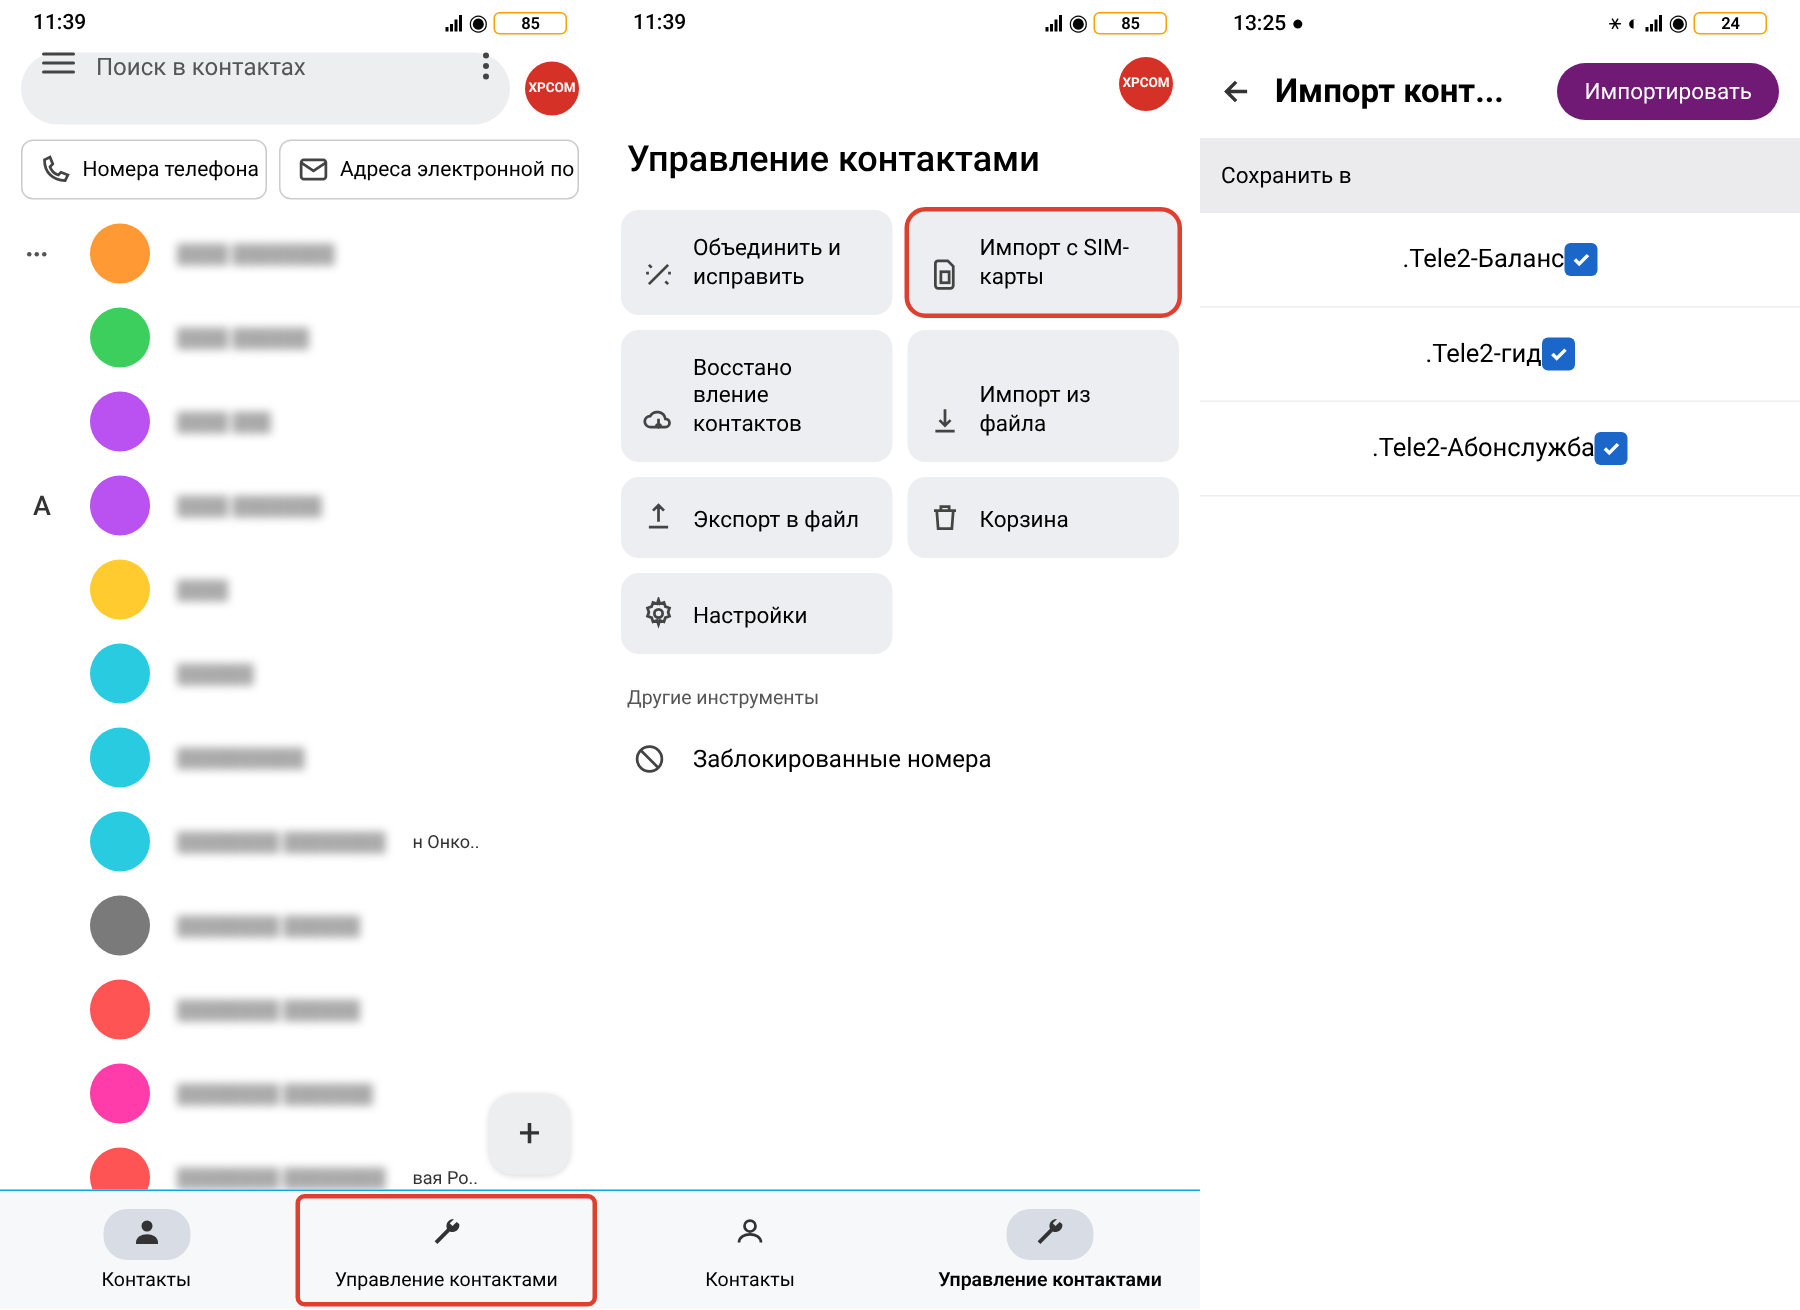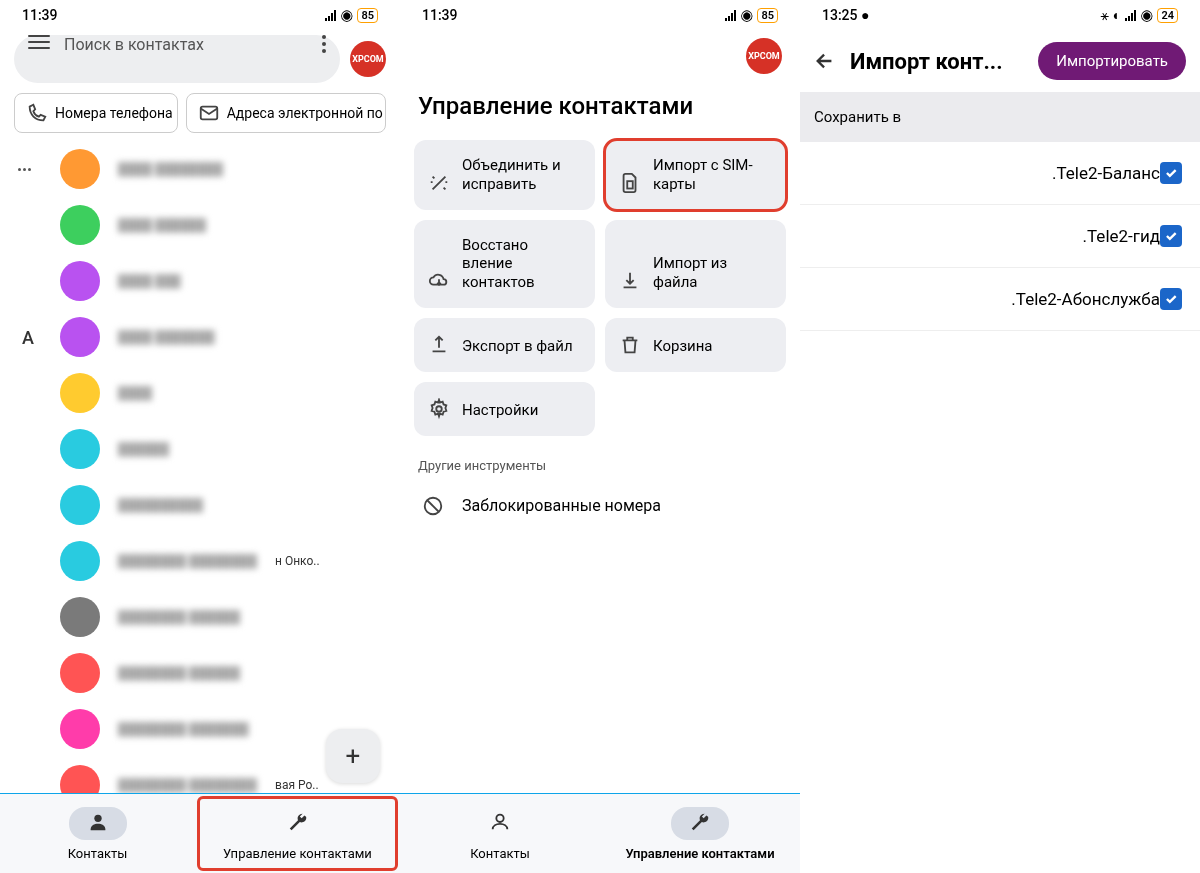--- a/index.html
+++ b/index.html
@@ -4,21 +4,21 @@
 <style>
 *{box-sizing:border-box;margin:0;padding:0;font-family:-apple-system,Roboto,Arial,sans-serif}
 body{background:#fff;width:1200px;height:873px;display:flex}
 .screen{width:400px;height:873px;background:#fff;position:relative;display:flex;flex-direction:column;overflow:hidden}
 .status-bar{height:30px;display:flex;justify-content:space-between;align-items:center;padding:0 22px;font-size:14px;font-weight:500}
 .status-right{display:flex;align-items:center;gap:4px}
 .sig{display:inline-flex;align-items:flex-end;gap:1px;height:11px}
 .sig span{width:2px;background:#000;display:inline-block}
 .sig span:nth-child(1){height:3px}.sig span:nth-child(2){height:5px}.sig span:nth-child(3){height:8px}.sig span:nth-child(4){height:11px}
 .wifi{font-size:15px}
-.batt{border:1.5px solid #ffa000;border-radius:4px;padding:0 3px;font-size:11px;font-weight:600;color:#000}
+.batt{border:1.5px solid #ffa000;border-radius:4px;padding:0 17px;font-size:11px;font-weight:600;color:#000}
 .search-row{display:flex;align-items:center;gap:10px;padding:5px 14px 10px}
 .search-pill{flex:1;background:#edeef0;border-radius:25px;height:48px;display:flex;padding:0 14px;gap:14px}
 .hamburger{width:22px;height:14px;display:flex;flex-direction:column;justify-content:space-between}
 .hamburger span{height:2px;background:#444;border-radius:1px}
 .search-text{color:#555;font-size:16px}
 .dots-v{display:flex;flex-direction:column;gap:3px;margin-left:auto}
 .dots-v span{width:4px;height:4px;background:#444;border-radius:50%}
 .avatar-red{width:36px;height:36px;border-radius:50%;background:#d63126;display:flex;align-items:center;justify-content:center;color:#fff;font-size:9px;font-weight:700}
 .chips{display:flex;gap:8px;padding:0 14px 8px}
 .chip{border:1px solid #ccc;border-radius:8px;padding:8px 11px;display:flex;align-items:center;gap:7px;font-size:14px;white-space:nowrap;overflow:hidden}
@@ -43,21 +43,21 @@
 .tile.highlighted{outline:3px solid #e03e2e;outline-offset:-1px}
 .tile-wide{grid-column:span 1}
 .section-label{font-size:13px;color:#555;padding:22px 18px 12px}
 .blocked-row{display:flex;align-items:center;gap:18px;padding:10px 22px;font-size:16px}
 .header3{display:flex;align-items:center;gap:14px;padding:12px 14px}
 .header3 .title{font-size:22px;font-weight:700;flex:1;white-space:nowrap;overflow:hidden;text-overflow:ellipsis}
 .import-btn{background:#701a75;color:#fff;border-radius:22px;padding:10px 18px;font-size:15px;border:none}
 .save-bar{background:#ebebee;padding:16px 14px;display:flex;align-items:center;gap:10px;font-size:15px}
 .account-pill{border:1px solid #bbb;border-radius:20px;background:#fff;display:flex;align-items:center;gap:8px;padding:4px 10px 4px 4px}
 .account-pill .av{width:26px;height:26px;border-radius:50%;background:#d63126;display:flex;align-items:center;justify-content:center;color:#fff;font-size:8px}
-.imp-item{display:flex;align-items:center;justify-content:flex-end;padding:20px 18px;border-bottom:1px solid #eee;font-size:17px}
+.imp-item{display:flex;align-items:center;justify-content:center;padding:20px 18px;border-bottom:1px solid #eee;font-size:17px}
 .chk{width:22px;height:22px;background:#1b66c9;border-radius:4px;display:flex;align-items:center;justify-content:center}
 .ic{width:22px;height:22px;flex-shrink:0}
 </style>
 </head>
 <body>
 
 <div class="screen">
   <div class="status-bar">
     <span>11:39</span>
     <div class="status-right">

